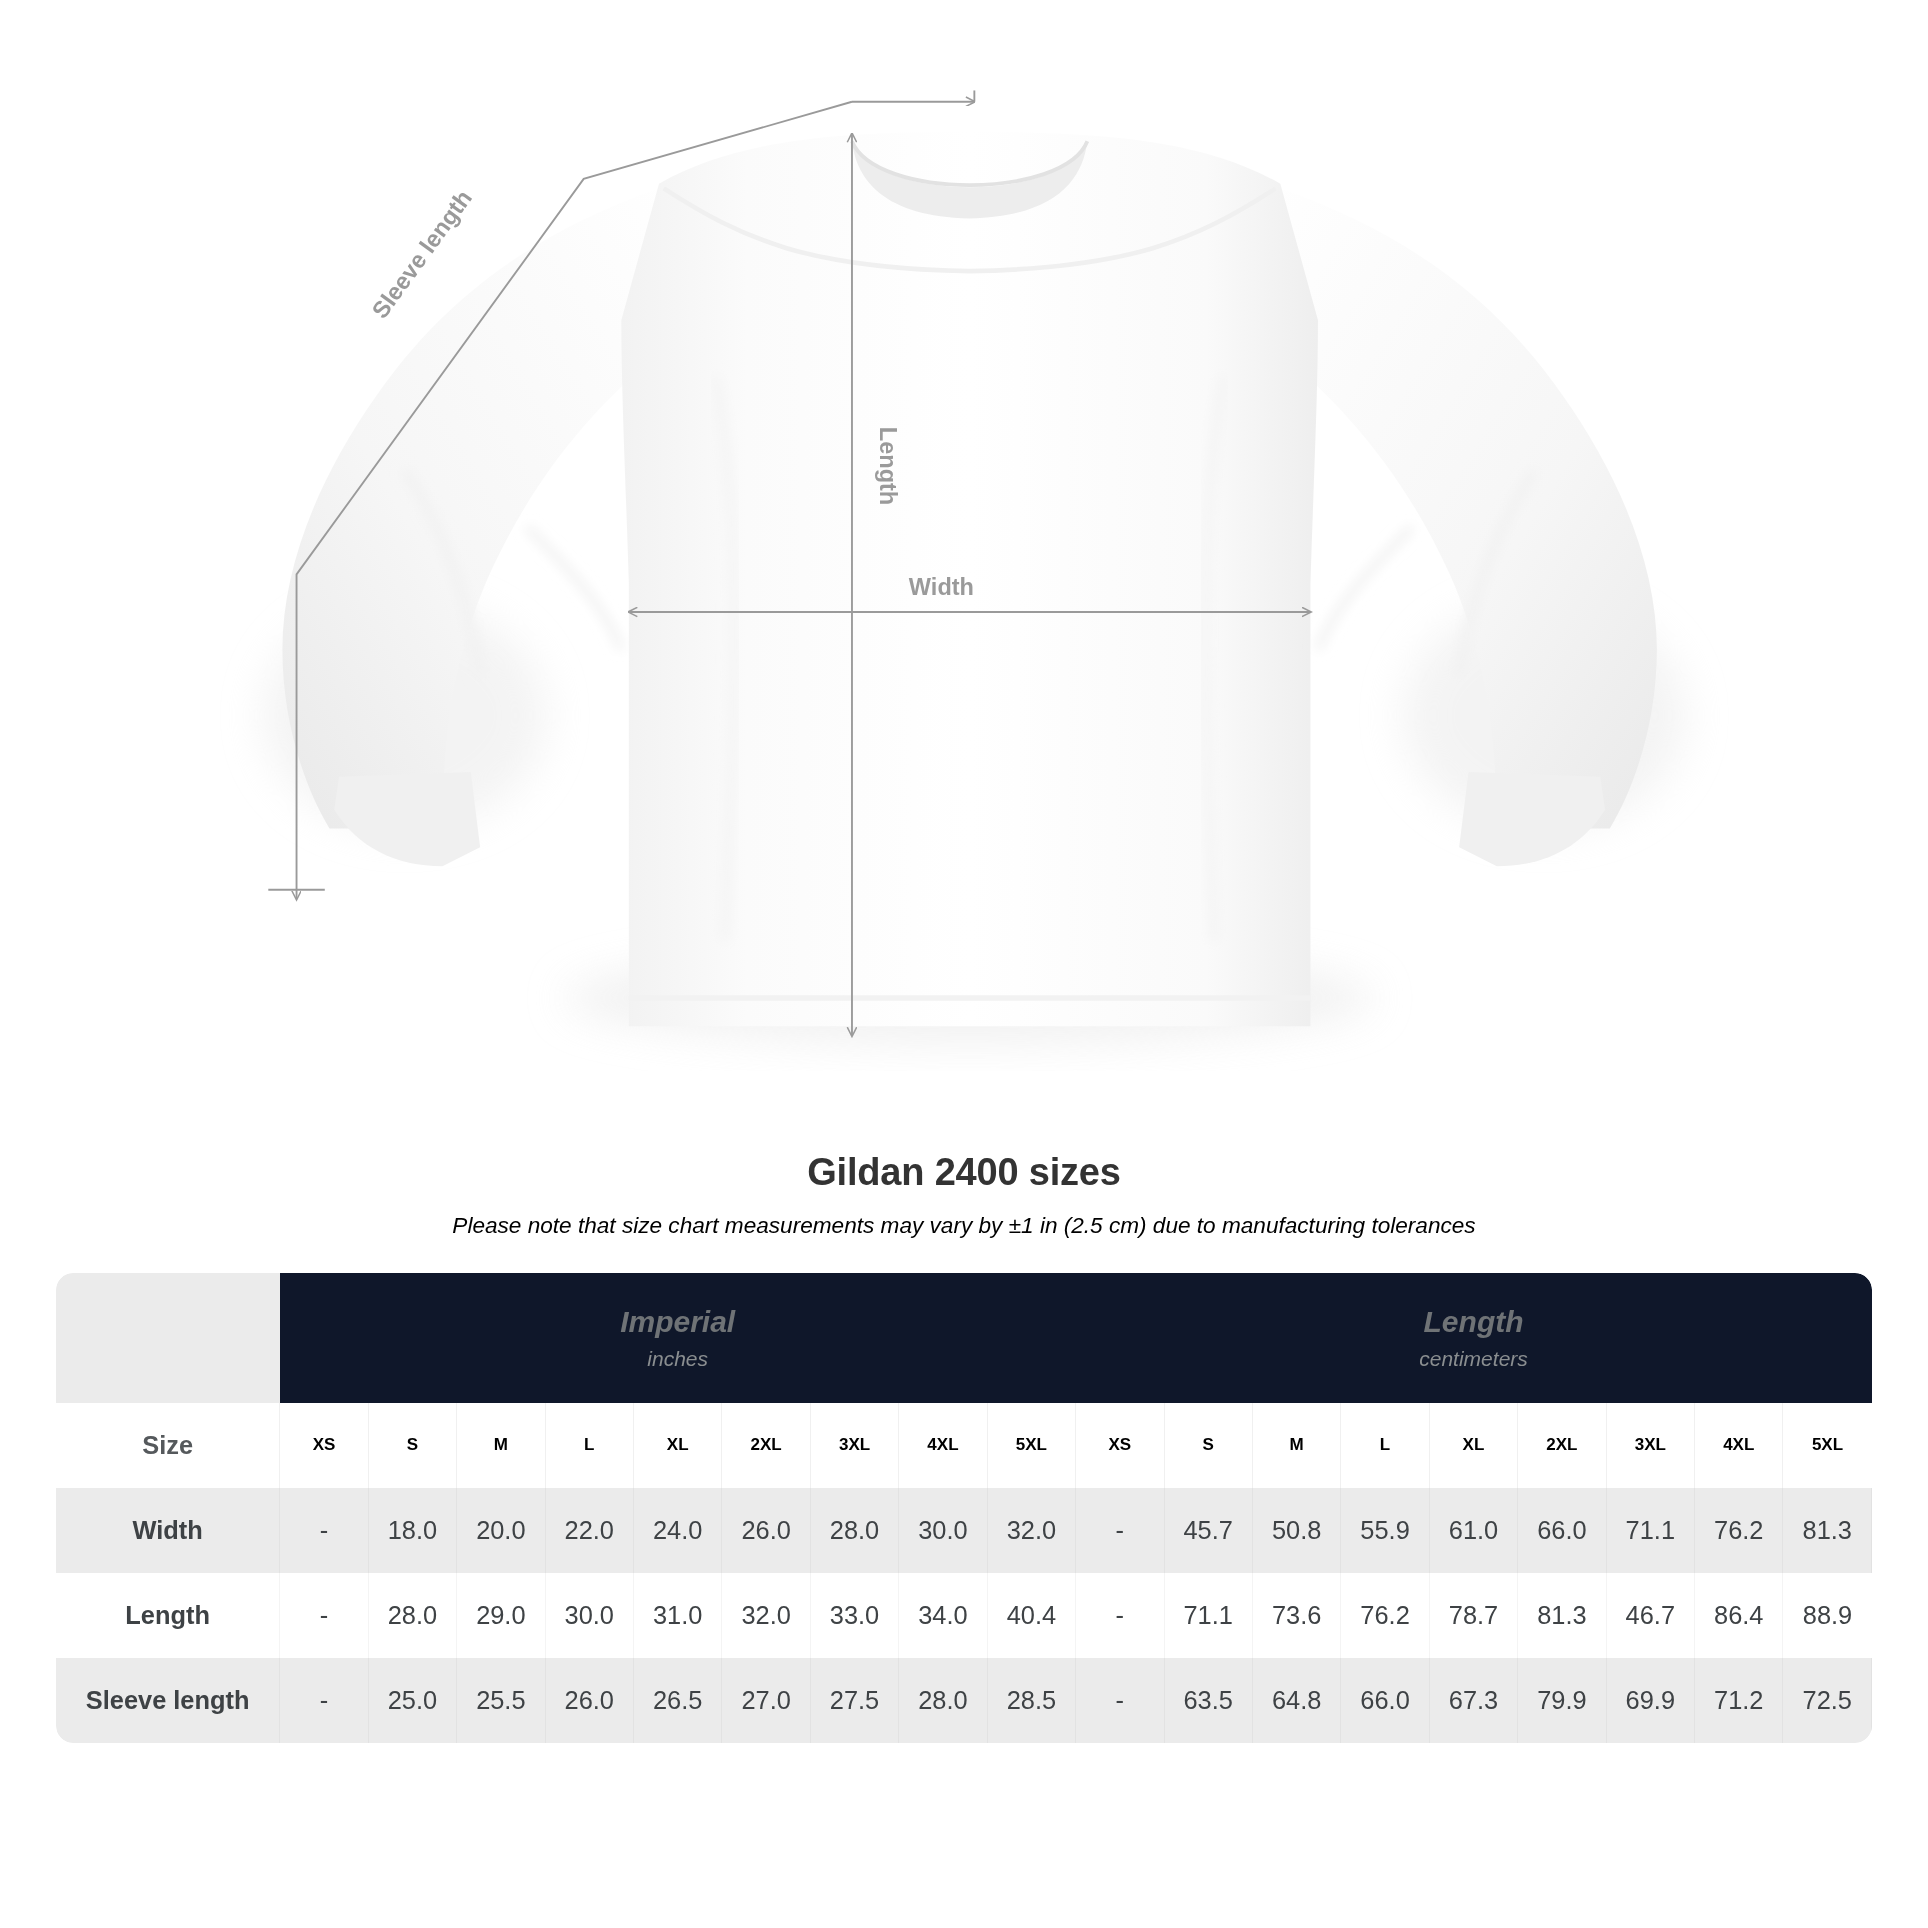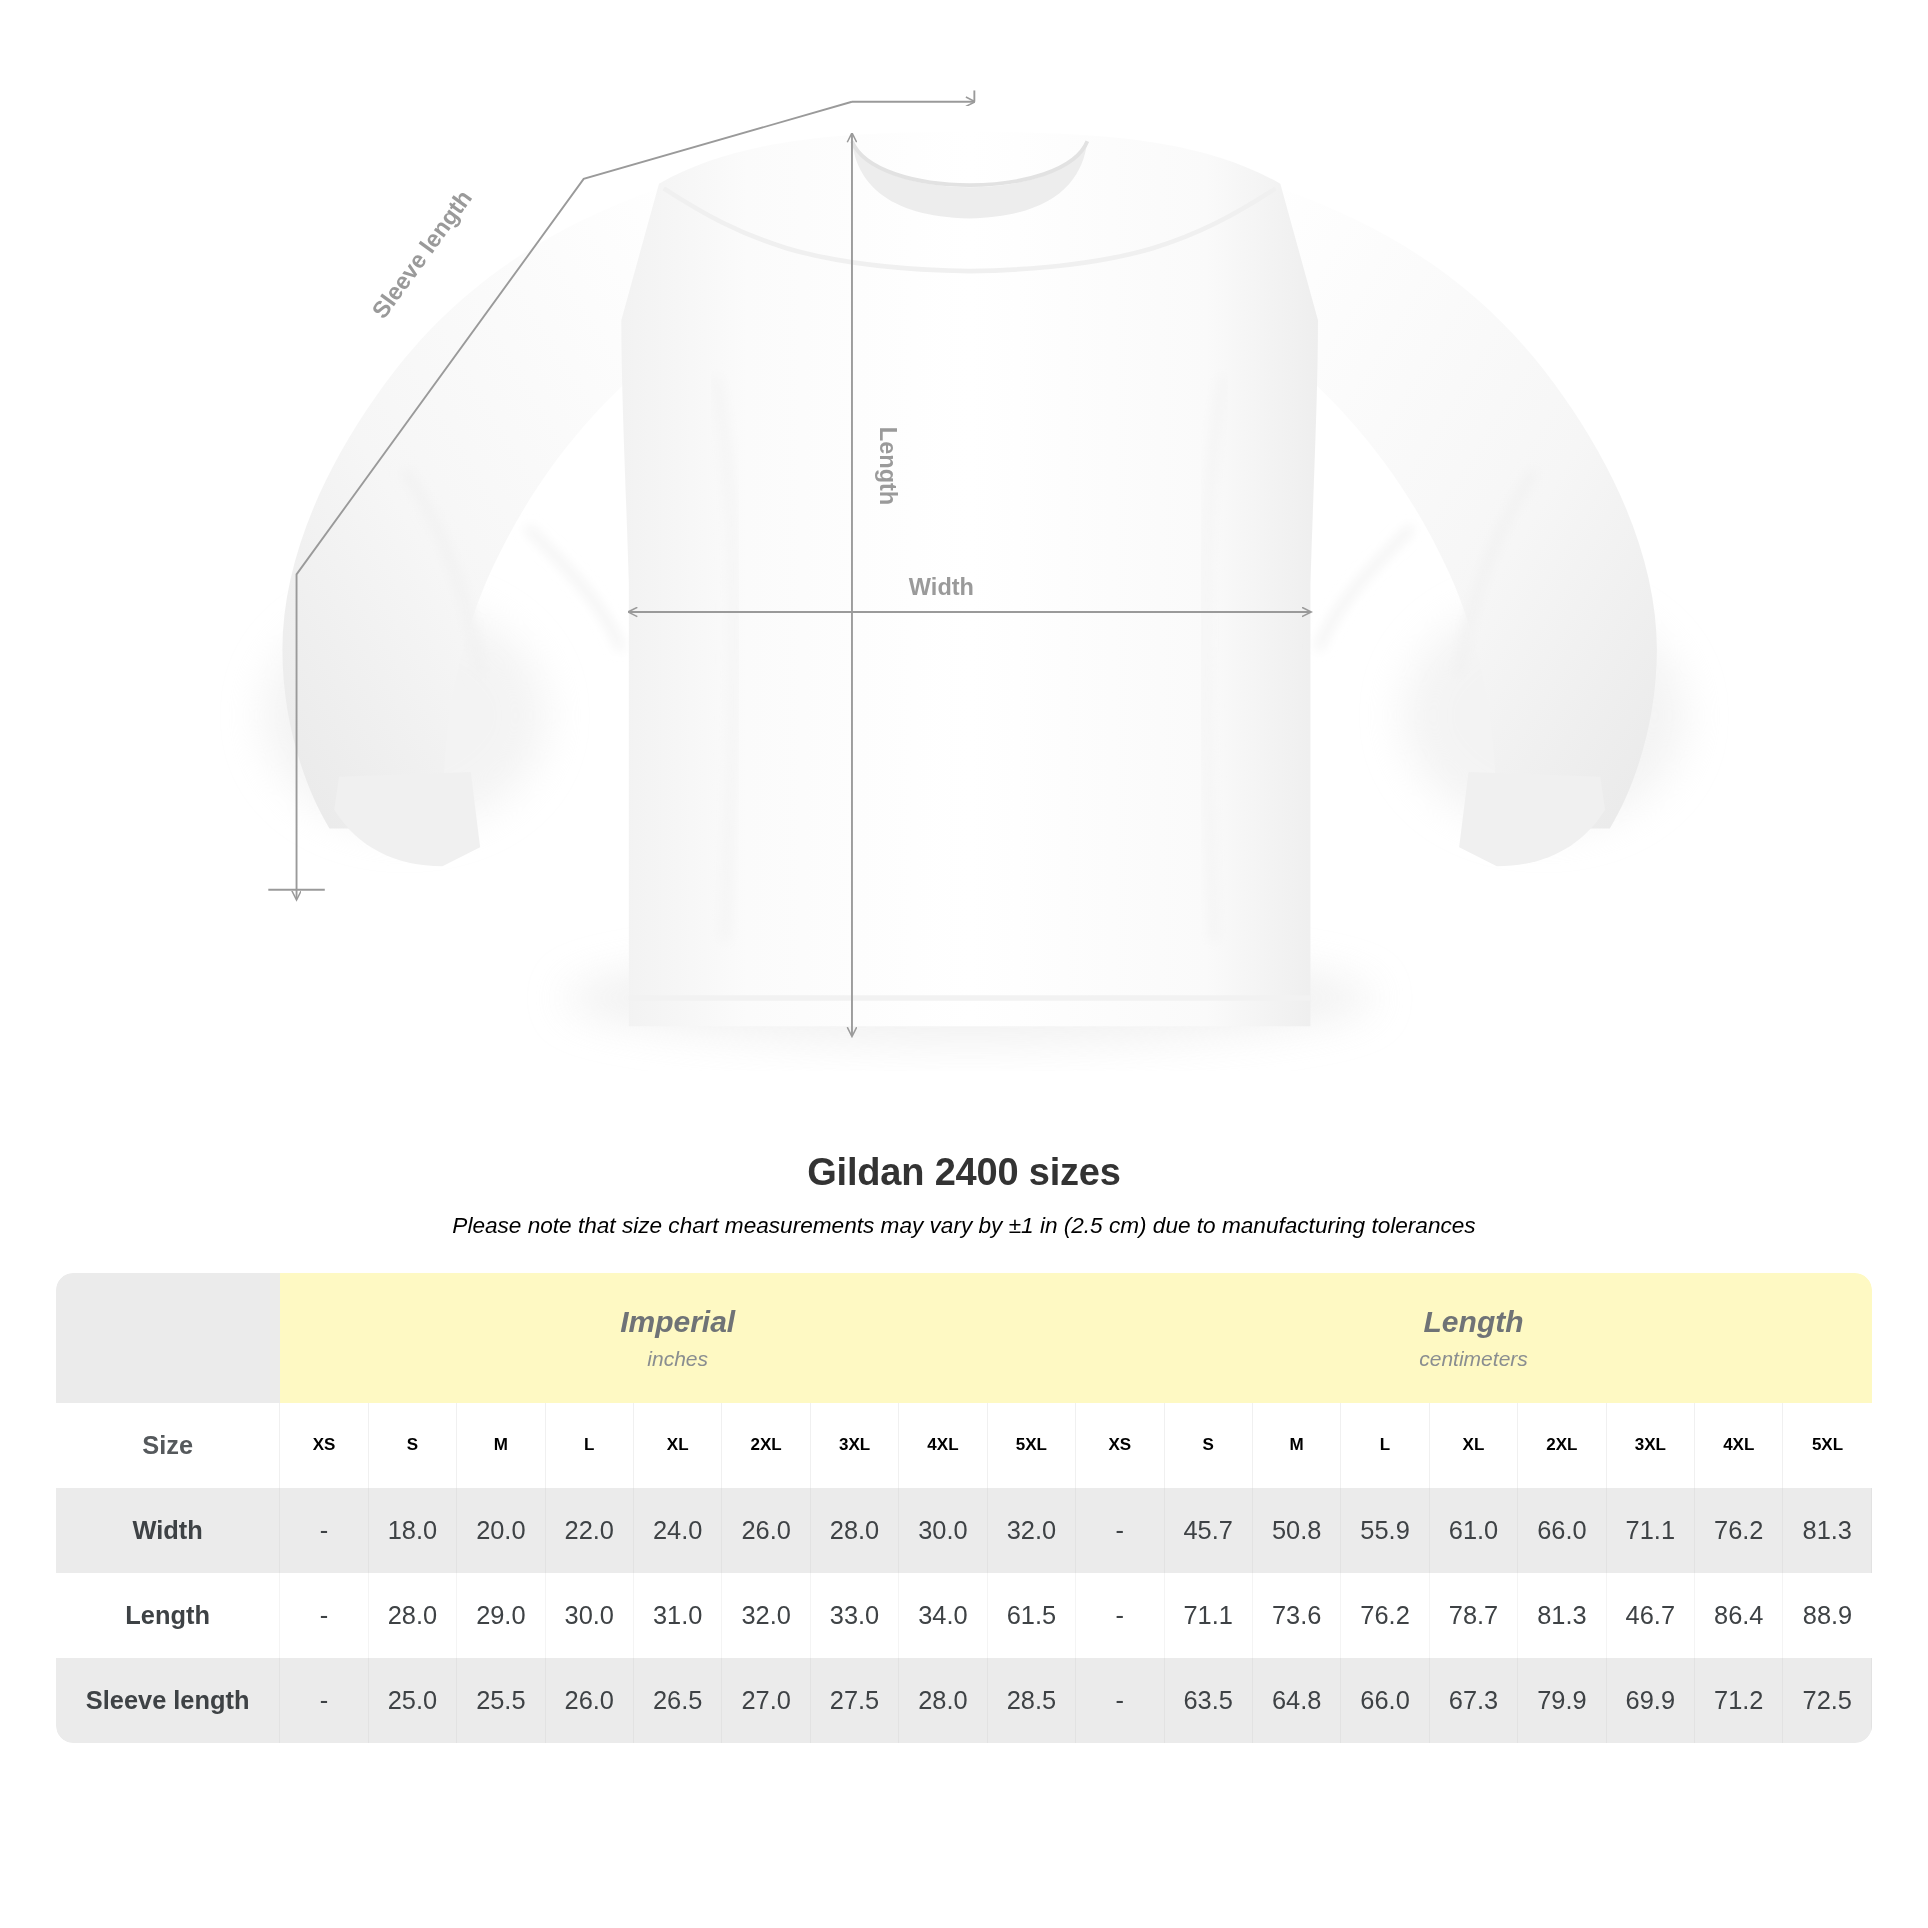--- a/index.html
+++ b/index.html
@@ -63,21 +63,21 @@
     border-collapse: collapse;
     table-layout: fixed;
   }
   table.size-table td, table.size-table th {
     text-align: center;
     vertical-align: middle;
   }
 
   
   .unit-row td {
-    background: #fef9c3;
+    background: #0f172a;
     padding: 32px 0 32px 0;
   }
   .unit-name {
     font-size: 30px;
     font-weight: bold;
     font-style: italic;
     color: #6f7376;
   }
   .unit-sub {
     font-size: 21px;
@@ -293,21 +293,21 @@
         <tr class="data-row plain">
           <td class="rowlabel">Length</td>
           <td>-</td>
           <td>28.0</td>
           <td>29.0</td>
           <td>30.0</td>
           <td>31.0</td>
           <td>32.0</td>
           <td>33.0</td>
           <td>34.0</td>
-          <td>61.5</td>
+          <td>40.4</td>
           <td>-</td>
           <td>71.1</td>
           <td>73.6</td>
           <td>76.2</td>
           <td>78.7</td>
           <td>81.3</td>
           <td>46.7</td>
           <td>86.4</td>
           <td>88.9</td>
         </tr>

